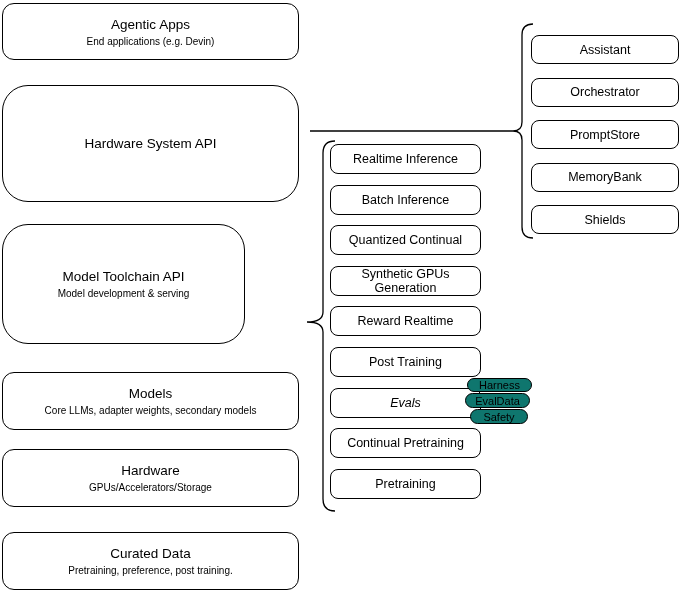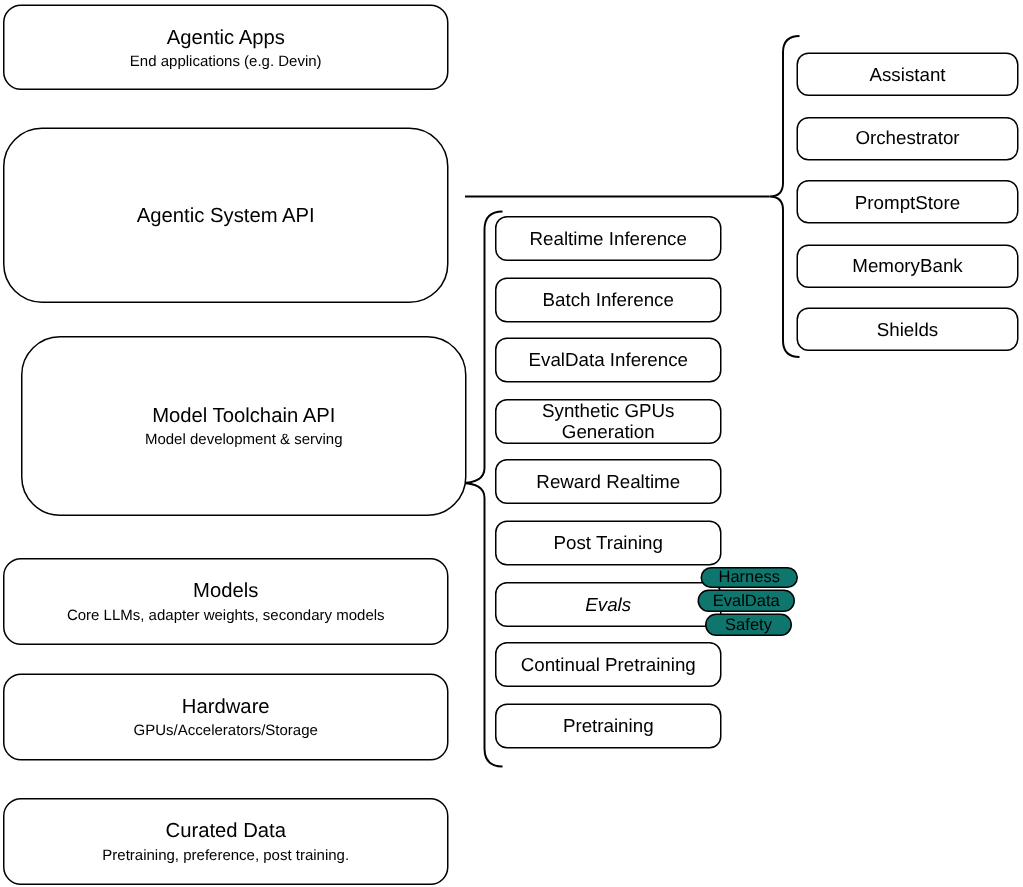--- a/index.html
+++ b/index.html
@@ -56,24 +56,24 @@
     <path d="M 533 24 Q 522 24 522 35 L 522 122 Q 522 131 513 131 Q 522 131 522 140 L 522 227 Q 522 238 533 238"></path>
     <path d="M 310 131 L 513 131"></path>
   </svg>
 
   <div class="node" style="left:2px;top:3px;width:297px;height:57px;border-radius:12px;">
     <div class="node-title">Agentic Apps</div>
     <div class="node-sub">End applications (e.g. Devin)</div>
   </div>
 
   <div class="node" style="left:2px;top:85px;width:297px;height:117px;border-radius:26px;">
-    <div class="node-title">Agentic System API</div>
+    <div class="node-title">Hardware System API</div>
   </div>
 
-  <div class="node" style="left:14px;top:224px;width:297px;height:120px;border-radius:26px;">
+  <div class="node" style="left:2px;top:224px;width:243px;height:120px;border-radius:26px;">
     <div class="node-title">Model Toolchain API</div>
     <div class="node-sub">Model development &amp; serving</div>
   </div>
 
   <div class="node" style="left:2px;top:372px;width:297px;height:58px;border-radius:12px;">
     <div class="node-title">Models</div>
     <div class="node-sub">Core LLMs, adapter weights, secondary models</div>
   </div>
 
   <div class="node" style="left:2px;top:449px;width:297px;height:58px;border-radius:12px;">
@@ -82,21 +82,21 @@
   </div>
 
   <div class="node" style="left:2px;top:532px;width:297px;height:58px;border-radius:12px;">
     <div class="node-title">Curated Data</div>
     <div class="node-sub">Pretraining, preference, post training.</div>
   </div>
 
   <div class="col mid-col">
     <div class="item">Realtime Inference</div>
     <div class="item">Batch Inference</div>
-    <div class="item">EvalData Inference</div>
+    <div class="item">Quantized Continual</div>
     <div class="item">Synthetic GPUs Generation</div>
     <div class="item">Reward Realtime</div>
     <div class="item">Post Training</div>
     <div class="item z2">Evals</div>
     <div class="item">Continual Pretraining</div>
     <div class="item">Pretraining</div>
   </div>
 
   <div class="pill" style="left:467px;top:378px;width:65px;height:14px;">Harness</div>
   <div class="pill" style="left:465px;top:393px;width:65px;height:15px;">EvalData</div>

